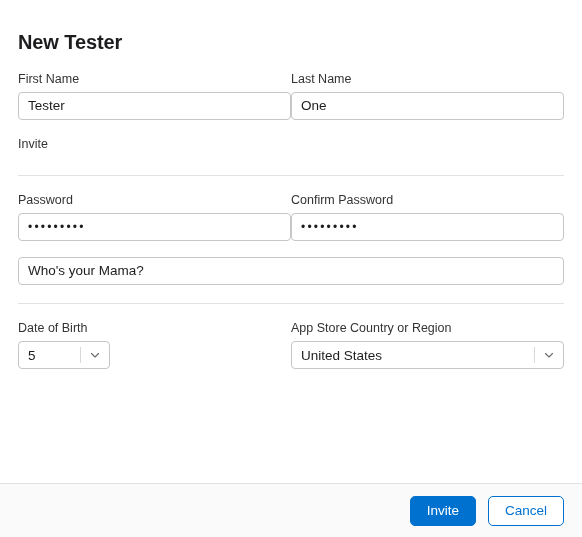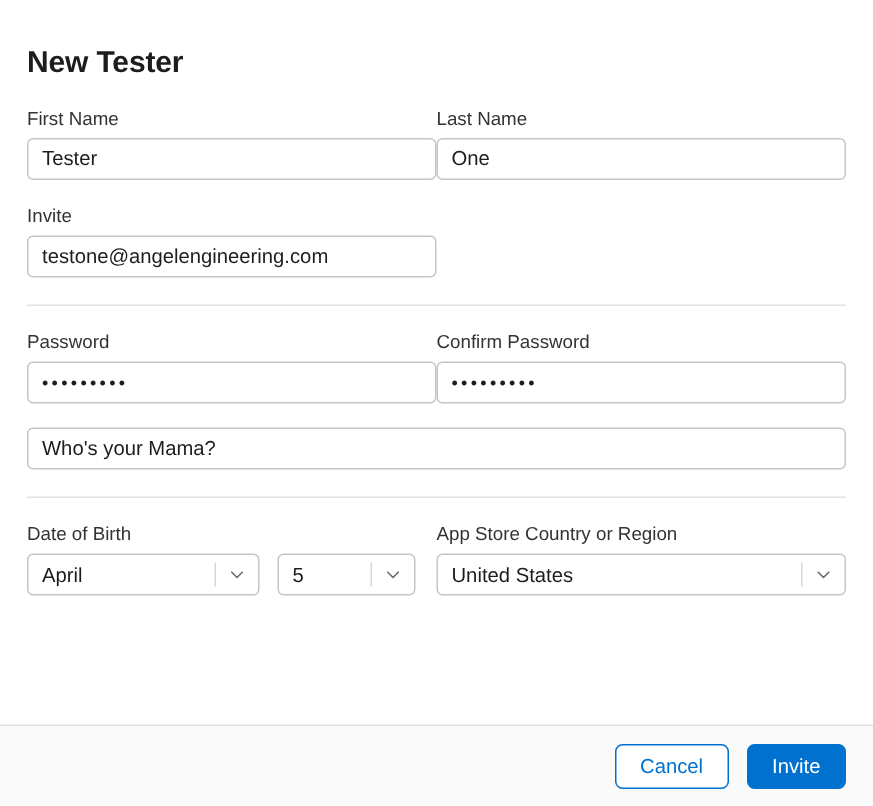--- a/index.html
+++ b/index.html
@@ -172,21 +172,20 @@
           <div class="label">Last Name</div>
           <div class="input" placeholder="">One</div>
         </div>
       </div>
     </div>
 
     <div class="row">
       <div class="col">
         <div class="field">
           <div class="label">Invite</div>
-          <div class="input" placeholder="">testone@angelengineering.com</div>
         </div>
       </div>
       <div class="col"></div>
     </div>
 
     <div class="divider"></div>
 
     <div class="row">
       <div class="col">
         <div class="field">
@@ -214,29 +213,20 @@
       </div>
     </div>
 
     <div class="divider"></div>
 
     <div class="row">
       <div class="col">
         <div class="field">
           <div class="label">Date of Birth</div>
           <div class="dob-row">
-            <div class="select sel-month">
-              <span class="val">April</span>
-              <span class="sep"></span>
-              <span class="chev">
-                <svg width="10" height="10" viewBox="0 0 10 10">
-                    <path d="M1.5 3.5 L5 7 L8.5 3.5" fill="none" stroke="#6b6b70" stroke-width="1.1" stroke-linecap="round" stroke-linejoin="round"></path>
-                  </svg>
-              </span>
-            </div>
             <div class="select sel-day">
               <span class="val">5</span>
               <span class="sep"></span>
               <span class="chev">
                 <svg width="10" height="10" viewBox="0 0 10 10">
                     <path d="M1.5 3.5 L5 7 L8.5 3.5" fill="none" stroke="#6b6b70" stroke-width="1.1" stroke-linecap="round" stroke-linejoin="round"></path>
                   </svg>
               </span>
             </div>
           </div>
@@ -254,17 +244,17 @@
                 </svg>
             </span>
           </div>
         </div>
       </div>
     </div>
 
   </div>
 
   <div class="footer">
+    <div class="btn btn-primary">Invite</div>
     <div class="btn btn-secondary">Cancel</div>
-    <div class="btn btn-primary">Invite</div>
   </div>
 
 </div>
 
 </body></html>

